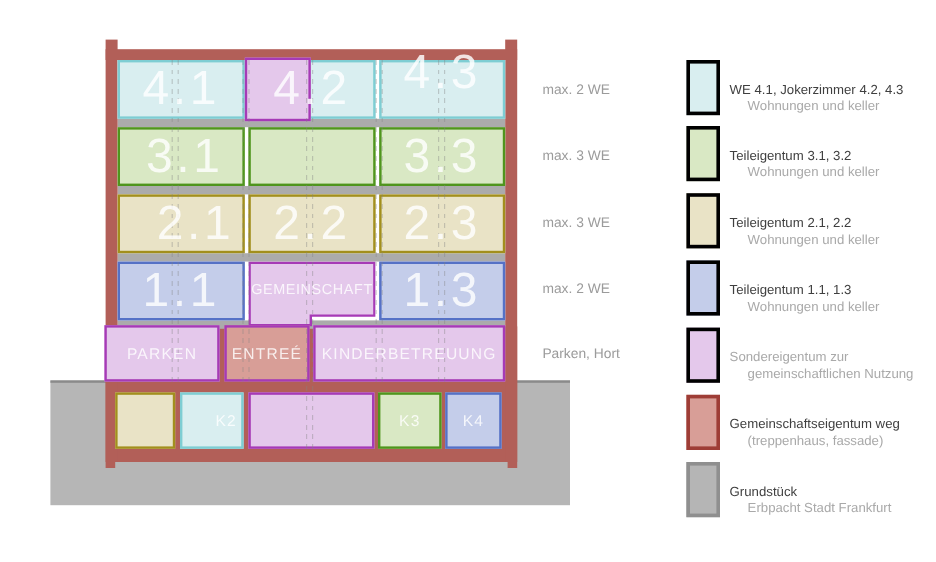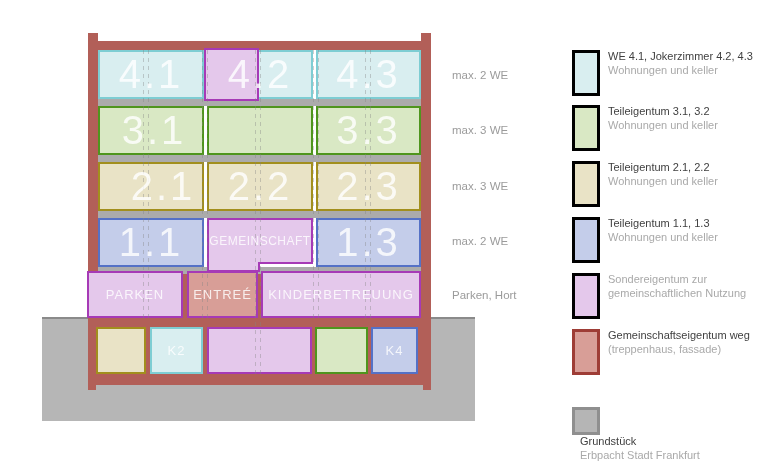--- a/index.html
+++ b/index.html
@@ -28,25 +28,25 @@
   .rose {background:var(--c-rose-f); border-color:var(--c-pink-b);}
   .dash{position:absolute;width:1px;top:50px;
         background:repeating-linear-gradient(to bottom, rgba(130,130,130,0.38) 0 4px, rgba(130,130,130,0) 4px 8px);}
   .room-text{position:absolute;display:flex;align-items:center;justify-content:center;
              color:rgba(255,255,255,0.82);font-weight:200;}
   .num{font-size:40px;letter-spacing:3px;}
   .small-label{font-size:13px;letter-spacing:1px;}
   .tiny-label{font-size:12px;letter-spacing:0.5px;}
   .annotation{position:absolute;left:452px;width:130px;height:14px;color:var(--c-label-gray);
               font-size:11.5px;}
-  .legend-item{position:absolute;left:572px;width:208px;height:46px;display:flex;align-items:flex-start;}
+  .legend-item{position:absolute;left:572px;width:208px;height:46px;display:flex;align-items:flex-end;}
   .swatch{width:28px;height:46px;box-sizing:border-box;border:3px solid;flex:0 0 28px;}
   .legend-text{margin-left:8px;font-size:11px;line-height:13.5px;}
   .l1{color:var(--c-legend-primary);}
-  .l2{color:var(--c-legend-secondary);}
+  .l2{color:var(--c-legend-secondary);margin-left:15px;}
   .muted{color:var(--c-legend-secondary);}
 </style>
 </head>
 <body>
 
 <div id="stage">
 
   <div class="abs" style="left:42px;top:317px;width:433px;height:104px;background:var(--c-ground);border-top:2px solid var(--c-ground-line);"></div>
 
   <div class="abs red" style="left:88px;top:272px;width:343px;height:113px;"></div>
@@ -98,38 +98,39 @@
   <div class="dash" style="left:207px;height:268px;"></div>
   <div class="dash" style="left:255px;height:324px;"></div>
   <div class="dash" style="left:260px;height:324px;"></div>
   <div class="dash" style="left:313px;height:268px;"></div>
   <div class="dash" style="left:318px;height:268px;"></div>
   <div class="dash" style="left:365px;height:268px;"></div>
   <div class="dash" style="left:370px;height:268px;"></div>
 
   <div class="room-text num" style="left:98px;top:50px;width:106px;height:49px;">4.1</div>
   <div class="room-text num" style="left:207px;top:50px;width:106px;height:49px;">4.2</div>
-  <div class="room-text num" style="left:316px;top:50px;width:105px;height:49px;">4.3</div>
+  <div class="room-text num" style="left:316px;top:36px;width:105px;height:49px;">4.3</div>
 
   <div class="room-text num" style="left:98px;top:106px;width:112px;height:49px;">3.1</div>
   <div class="room-text num" style="left:316px;top:106px;width:105px;height:49px;">3.3</div>
 
   <div class="room-text num" style="left:98px;top:162px;width:130px;height:49px;">2.1</div>
   <div class="room-text num" style="left:207px;top:162px;width:106px;height:49px;">2.2</div>
   <div class="room-text num" style="left:316px;top:162px;width:105px;height:49px;">2.3</div>
 
   <div class="room-text num" style="left:98px;top:218px;width:106px;height:49px;">1.1</div>
   <div class="room-text tiny-label" style="left:207px;top:218px;width:106px;height:46px;">GEMEINSCHAFT</div>
   <div class="room-text num" style="left:316px;top:218px;width:105px;height:49px;">1.3</div>
 
   <div class="room-text small-label" style="left:87px;top:271px;width:96px;height:47px;">PARKEN</div>
   <div class="room-text small-label" style="left:261px;top:271px;width:160px;height:47px;">KINDERBETREUUNG</div>
   <div class="room-text small-label" style="left:187px;top:271px;width:71px;height:47px;">ENTREÉ</div>
 
-  <div class="room-text small-label" style="left:150px;top:327px;width:53px;height:47px;">K2</div>
+  <div class="room-text small-label" style="left:150px;top:327px;width:53px;height:47px;padding-left:12px;">K2</div>
+  <div class="room-text small-label" style="left:315px;top:327px;width:53px;height:47px;">K3</div>
   <div class="room-text small-label" style="left:371px;top:327px;width:47px;height:47px;">K4</div>
 
   <div class="annotation" style="top:69px;">max. 2 WE</div>
   <div class="annotation" style="top:124px;">max. 3 WE</div>
   <div class="annotation" style="top:180px;">max. 3 WE</div>
   <div class="annotation" style="top:235px;">max. 2 WE</div>
   <div class="annotation" style="top:289px;">Parken, Hort</div>
 
   <div class="legend-item" style="top:50px;">
     <div class="swatch cyan"></div>
@@ -166,21 +167,21 @@
       <div class="l2">(treppenhaus, fassade)</div>
     </div>
   </div>
   <div class="legend-item" style="top:273px;">
     <div class="swatch pink"></div>
     <div class="legend-text">
       <div class="l1 muted">Sondereigentum zur</div>
       <div class="l2">gemeinschaftlichen Nutzung</div>
     </div>
   </div>
-  <div class="legend-item" style="top:407px;flex-direction:column;">
+  <div class="legend-item" style="top:385px;">
     <div class="swatch" style="background:var(--c-gray-f);border-color:var(--c-gray-b);"></div>
     <div class="legend-text">
       <div class="l1">Grundstück</div>
       <div class="l2">Erbpacht Stadt Frankfurt</div>
     </div>
   </div>
 
 </div>
 
 </body></html>

